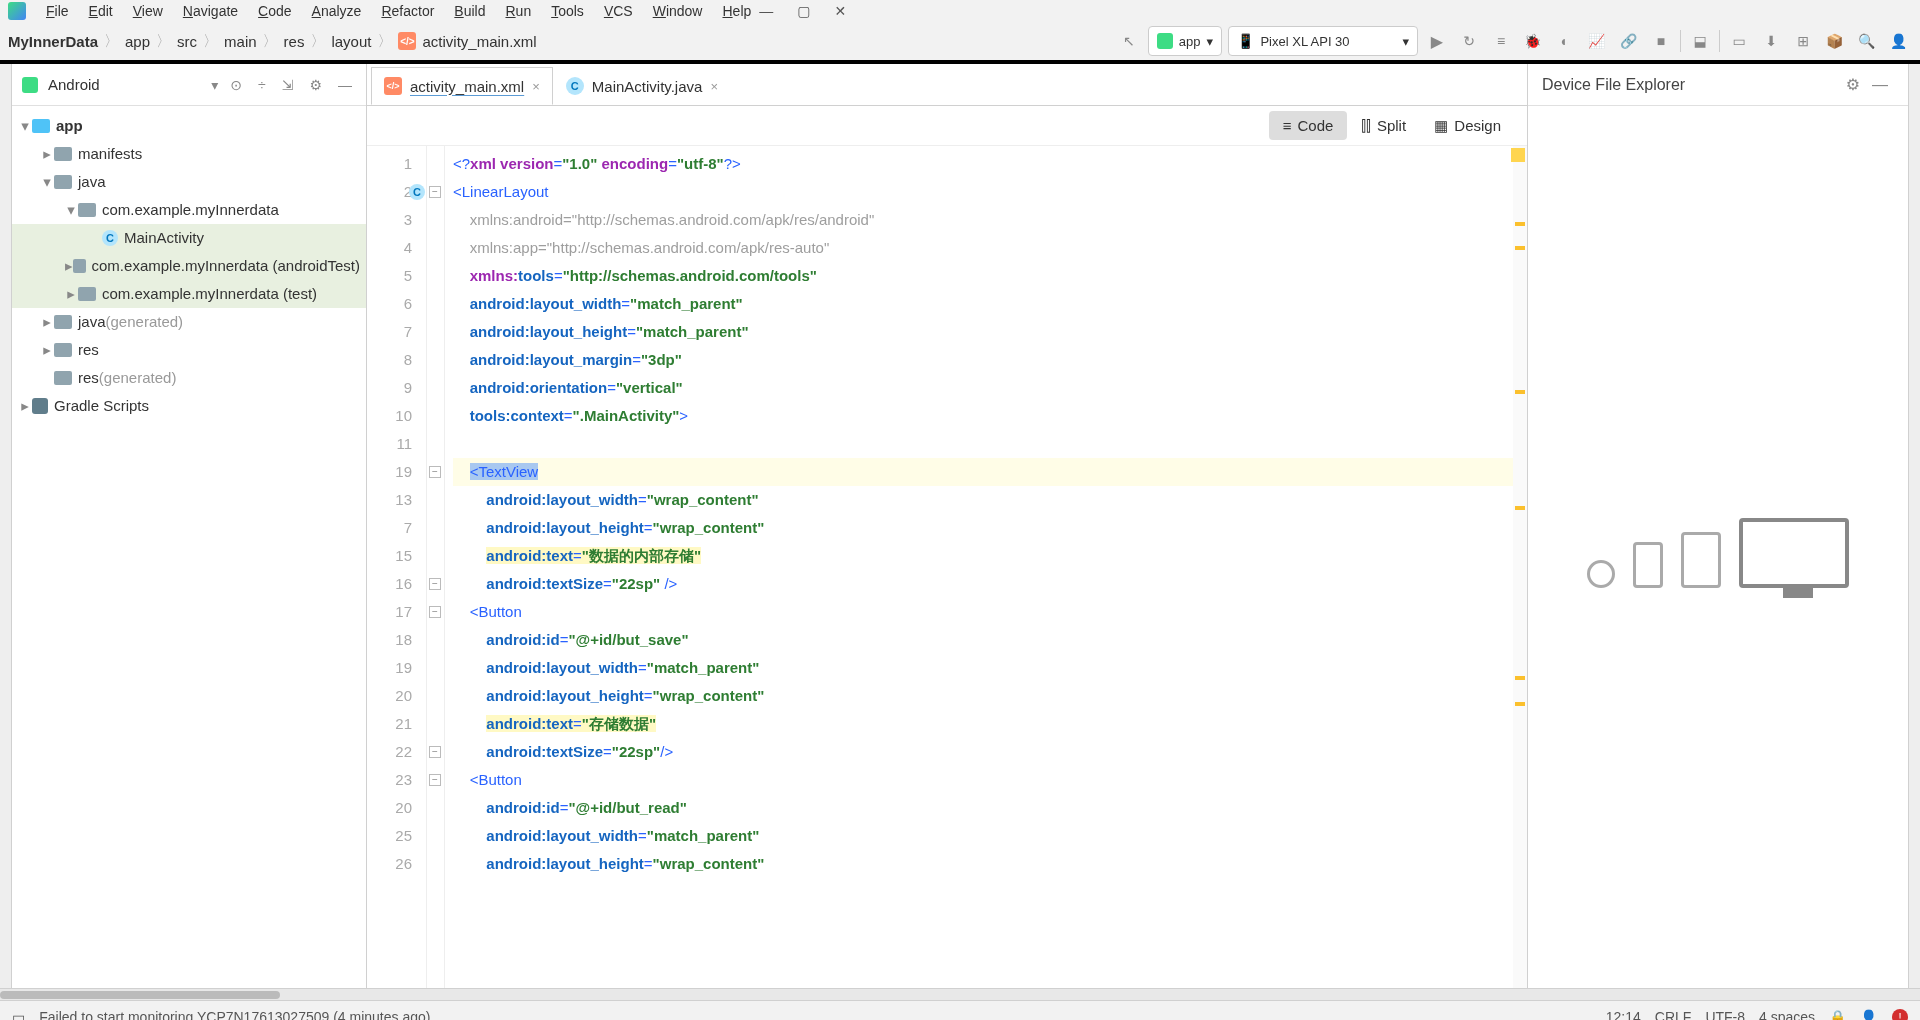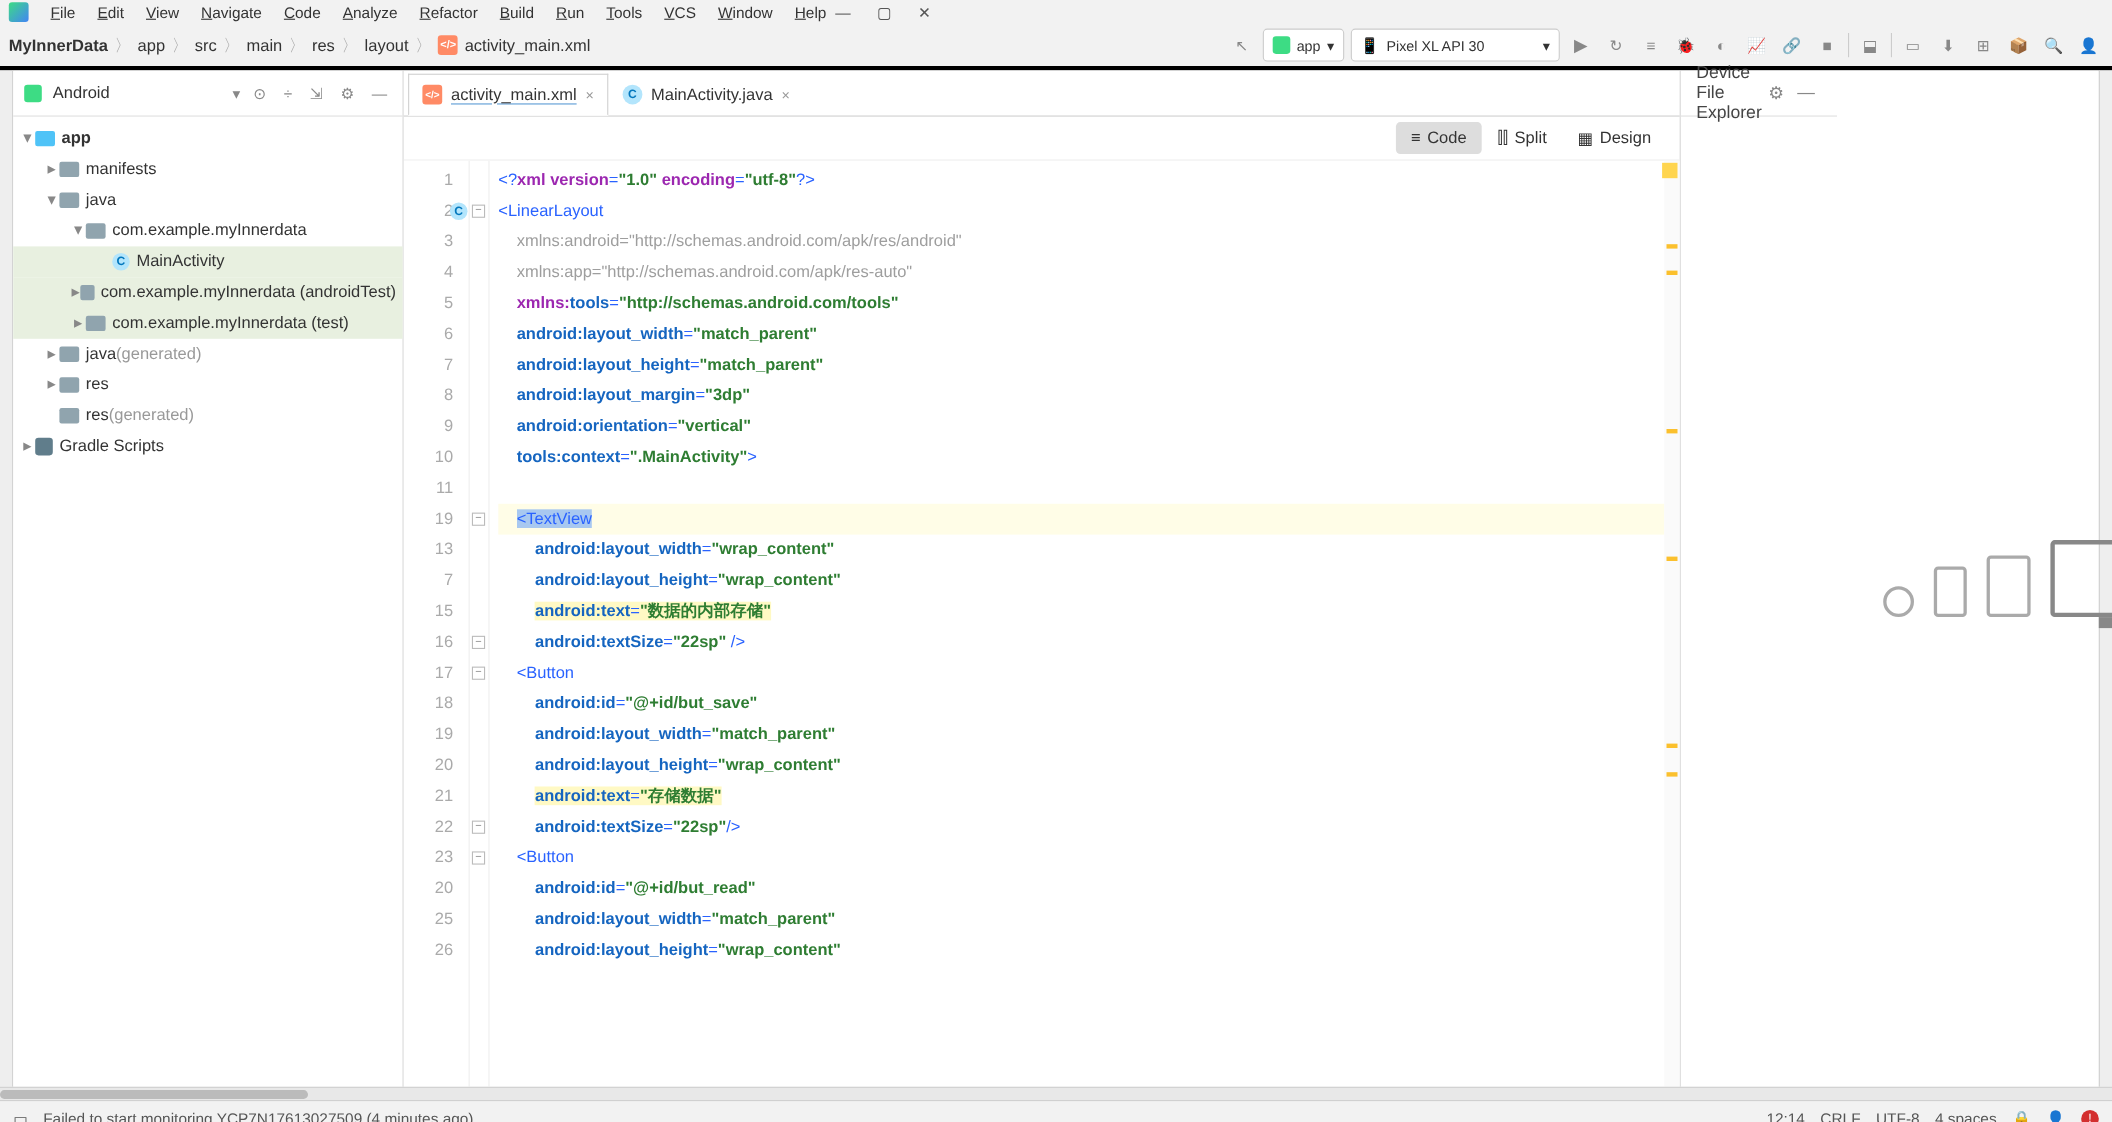--- a/index.html
+++ b/index.html
@@ -77,21 +77,21 @@
 .c-grey { color:#9e9e9e; }
 .c-warn { background:#fff9c4; }
 .code-strip { width:14px; background:#fafafa; position:relative; }
 .code-strip .mk { position:absolute; right:2px; width:10px; height:4px; background:#fbc02d; }
 .code-strip .mk.top { background:#ffd54f; height:14px; width:14px; }
 
 .crumb-footer { height:36px; border-top:1px solid #e0e0e0; display:flex; align-items:center; padding:0 20px; gap:14px; font-size:15px; color:#555; }
 .crumb-footer .sep { color:#bbb; }
 
 
-.dfe { width:380px; background:#fff; display:flex; flex-direction:row;gap:12px; }
+.dfe { width:380px; background:#fff; display:flex; flex-direction:column;gap:12px; }
 .dfe-header { height:42px; display:flex; align-items:center; padding:0 14px; border-bottom:1px solid #e0e0e0; font-size:16px; color:#444; }
 .dfe-header .sp { flex:1; }
 .dfe-header .hicon { color:#888; padding:0 6px; }
 .dfe-body { flex:1; display:flex; flex-direction:column; align-items:center; justify-content:center; color:#888; text-align:center; padding:0 30px; gap:24px; }
 .dfe-devices { display:flex; align-items:flex-end; gap:18px; }
 .dev-watch { width:28px; height:28px; border:3px solid #aaa; border-radius:50%; }
 .dev-phone { width:30px; height:46px; border:3px solid #aaa; border-radius:4px; }
 .dev-tab { width:40px; height:56px; border:3px solid #aaa; border-radius:4px; }
 .dev-mon { width:110px; height:70px; border:4px solid #888; border-radius:4px; position:relative; }
 .dev-mon::after { content:""; position:absolute; bottom:-14px; left:40px; width:30px; height:10px; background:#888; }

